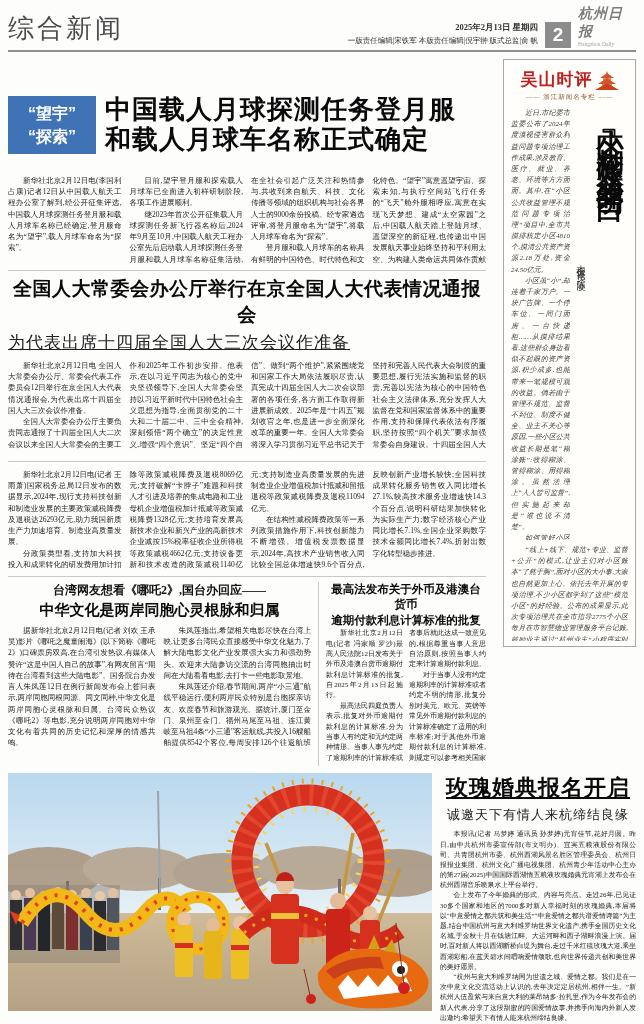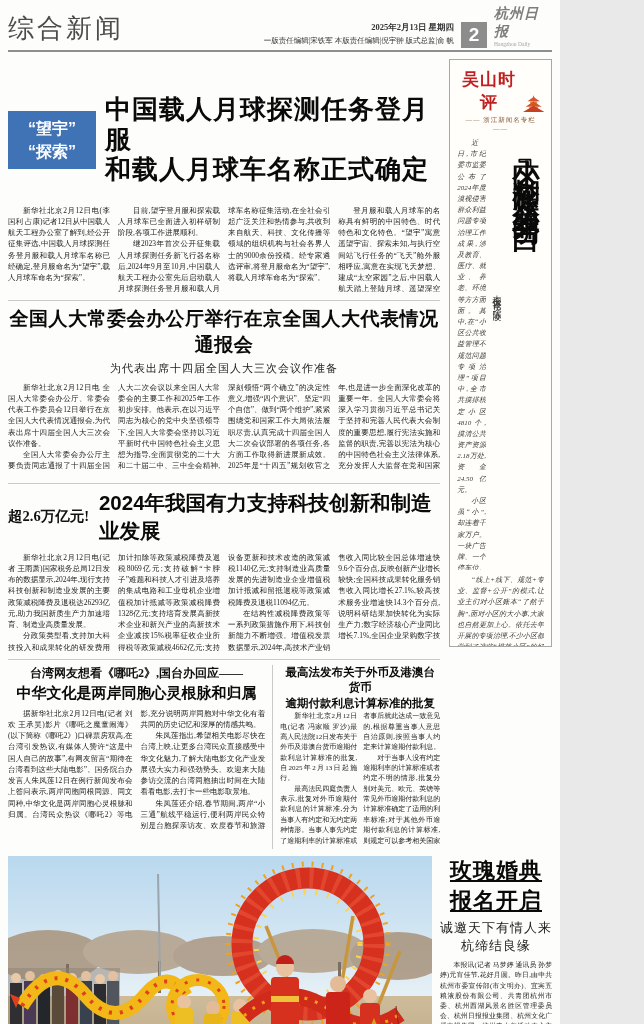--- a/index.html
+++ b/index.html
@@ -1,51 +1,51 @@
 <!DOCTYPE html>
 <html><head>
 <meta charset="utf-8">
 <style>
   * { margin:0; padding:0; box-sizing:border-box; }
   html,body { background:#e9e9e9; }
   body { width:644px; font-family:"Liberation Serif", serif; color:#222; }
-  .page { width:560px; height:1024px; background:#fdfdfc; padding:6px 8px 0; overflow:hidden; position:relative; }
+  .page { width:644px; height:1024px; background:#fdfdfc; padding:6px 8px 0; overflow:hidden; position:relative; }
 
   
   header { display:flex; justify-content:space-between; align-items:flex-end; height:42px; }
   .section-title { font-family:"Liberation Sans", sans-serif; font-size:26px; color:#4c4c4c; letter-spacing:3px; padding-bottom:2px; }
   .header-right { display:flex; align-items:flex-end; gap:7px; }
   .header-meta { text-align:right; padding-bottom:2px; }
   .date-line { font-size:8.5px; font-weight:bold; color:#333; }
   .editors-line { font-size:7.5px; color:#333; margin-top:2px; }
   .page-num { width:26px; height:26px; background:#8c8c8c; color:#fff; font-family:"Liberation Sans", sans-serif;
               font-weight:bold; font-size:19px; display:flex; align-items:center; justify-content:center; }
   .masthead { text-align:left; width:58px; padding-bottom:1px; }
   .masthead-cn { font-style:italic; font-weight:bold; font-size:14px; color:#7d7d7d; letter-spacing:1px; }
   .masthead-en { font-size:5.5px; color:#a5a5a5; }
   .header-rule { border-top:2.5px solid #8f8f8f; margin-top:2px; }
 
   
   .top-zone { display:flex; gap:9px; margin-top:7px; }
   .main-col { width:478px; }
-  .rail { flex:1; }
+  .rail { flex:1;margin-left:8px; }
 
   .hr { border-top:1px solid #c9c9c9; margin:5px 0; }
   .body p, .essay p, .wed-body p { text-indent:2em; margin:0; text-align:justify; }
 
   
   .moon-head { display:flex; gap:9px; align-items:center;margin-top:36px; }
   .kicker-box { background:#3f73b6; color:#fff; width:88px; min-width:88px; height:58px; display:flex; flex-direction:column;
                 justify-content:center; align-items:center; font-family:"Liberation Sans", sans-serif; font-weight:bold; font-size:16px; line-height:1.45; }
   .moon-headline { font-family:"Liberation Sans", sans-serif; font-size:26px; line-height:1.15; color:#0a0a0a; font-weight:bold; letter-spacing:1px; }
   .art-moon .body { margin-top:20px; height:90px; overflow:hidden; column-count:4; column-gap:8px; font-size:7.5px; line-height:1.5; }
 
   
   .art-npc h2 { font-family:"Liberation Sans", sans-serif; font-size:19px; text-align:center; color:#0a0a0a; letter-spacing:0.5px; }
-  .npc-sub { font-size:11px; text-align:center; margin-top:3px; letter-spacing:1px; color:#222; }
+  .npc-sub { font-size:17px; margin-top:3px; letter-spacing:1px; color:#222;text-decoration:underline; }
   .art-npc .body { margin-top:6px; height:96px; overflow:hidden; column-count:4; column-gap:8px; font-size:7.5px; line-height:1.5; }
 
   
   .tax-head { display:flex; align-items:center; gap:10px; }
   .tax-kicker { font-size:14.5px; font-weight:bold; color:#111; white-space:nowrap; }
   .tax-headline { font-family:"Liberation Sans", sans-serif; font-size:20.5px; font-weight:bold; color:#0a0a0a; }
   .art-tax .body { margin-top:7px; height:102px; overflow:hidden; column-count:4; column-gap:8px; font-size:7.5px; line-height:1.5; }
 
   
   .row45 { display:flex; margin-top:2px; }
@@ -132,24 +132,20 @@
         <div class="npc-sub">为代表出席十四届全国人大三次会议作准备</div>
         <div class="body">
             <p>新华社北京2月12日电 全国人大常委会办公厅、常委会代表工作委员会12日举行在京全国人大代表情况通报会,为代表出席十四届全国人大三次会议作准备。</p>
             <p>全国人大常委会办公厅主要负责同志通报了十四届全国人大二次会议以来全国人大常委会的主要工作和2025年工作初步安排。他表示,在以习近平同志为核心的党中央坚强领导下,全国人大常委会坚持以习近平新时代中国特色社会主义思想为指导,全面贯彻党的二十大和二十届二中、三中全会精神,深刻领悟“两个确立”的决定性意义,增强“四个意识”、坚定“四个自信”、做到“两个维护”,紧紧围绕党和国家工作大局依法履职尽责,认真完成十四届全国人大二次会议部署的各项任务,各方面工作取得新进展新成效。2025年是“十四五”规划收官之年,也是进一步全面深化改革的重要一年。全国人大常委会将深入学习贯彻习近平总书记关于坚持和完善人民代表大会制度的重要思想,履行宪法实施和监督的职责,完善以宪法为核心的中国特色社会主义法律体系,充分发挥人大监督在党和国家监督体系中的重要作用,支持和保障代表依法有序履职,坚持按照“四个机关”要求加强常委会自身建设。十四届全国人大三次会议将于3月5日在北京召开。希望各位代表进一步提高政治站位,结合工作实际深入调研,精心准备议案建议,为顺利圆满完成大会各项规定任务打下扎实基础。</p>
           </div>
       </section>
 
       <div class="hr"></div>
 
       <section class="art-tax">
-        <div class="tax-head">
-          <div class="tax-kicker">超2.6万亿元!</div>
-          <div class="tax-headline">2024年我国有力支持科技创新和制造业发展</div>
-        </div>
         <div class="body">
             <p>新华社北京2月12日电(记者 王雨萧)国家税务总局12日发布的数据显示,2024年,现行支持科技创新和制造业发展的主要政策减税降费及退税达26293亿元,助力我国新质生产力加速培育、制造业高质量发展。</p>
             <p>分政策类型看,支持加大科技投入和成果转化的研发费用加计扣除等政策减税降费及退税8069亿元;支持破解“卡脖子”难题和科技人才引进及培养的集成电路和工业母机企业增值税加计抵减等政策减税降费1328亿元;支持培育发展高新技术企业和新兴产业的高新技术企业减按15%税率征收企业所得税等政策减税4662亿元;支持设备更新和技术改造的政策减税1140亿元;支持制造业高质量发展的先进制造业企业增值税加计抵减和留抵退税等政策减税降费及退税11094亿元。</p>
             <p>在结构性减税降费政策等一系列政策措施作用下,科技创新能力不断增强。增值税发票数据显示,2024年,高技术产业销售收入同比较全国总体增速快9.6个百分点,反映创新产业增长较快;全国科技成果转化服务销售收入同比增长27.1%,较高技术服务业增速快14.3个百分点,说明科研结果加快转化为实际生产力;数字经济核心产业同比增长7.1%,全国企业采购数字技术金额同比增长7.4%,折射出数字化转型稳步推进。</p>
           </div>
       </section>
 
       <div class="hr"></div>
 
       <div class="row45">

